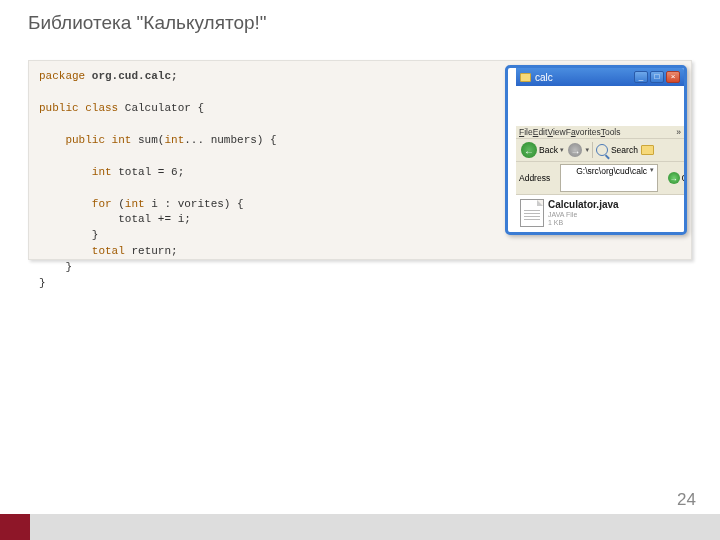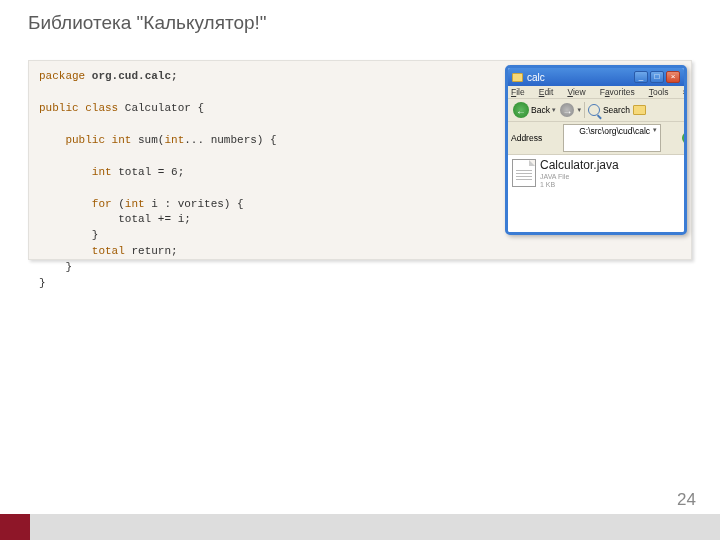--- a/index.html
+++ b/index.html
@@ -47,20 +47,21 @@
     right: 33px;
     width: 182px;
     height: 170px;
     border: 3px solid #3b7cd4;
     border-radius: 5px;
     background: #fff;
     font-family: Tahoma, sans-serif;
     font-size: 9px;
     overflow: hidden;
     box-shadow: 2px 2px 4px rgba(0,0,0,0.25);
+    padding-left: 8px;
   }
   .titlebar {
     background: linear-gradient(#4a8de0, #2a66c8);
     height: 18px;
     color: #fff;
     display: flex;
     align-items: center;
     padding: 0 4px;
     font-size: 10px;
   }
@@ -86,22 +87,23 @@
   .win-btn.close {
     background: linear-gradient(#ea8a6e, #d44a2a);
     border: 1px solid #a83a2a;
   }
   .menubar {
     background: #ece9d8;
     padding: 1px 3px;
     font-size: 8.5px;
     color: #333;
     display: flex;
-    gap: 14px;
+    gap: 0;
     border-bottom: 1px solid #d4d0c0;
+    margin-top: 40px;
   }
   .menubar span u { text-decoration: underline; }
   .menubar .more { margin-left: auto; }
   .toolbar {
     background: #ece9d8;
     padding: 2px 3px;
     display: flex;
     align-items: center;
     gap: 3px;
     border-bottom: 1px solid #d4d0c0;
@@ -141,21 +143,21 @@
     width: 13px; height: 10px;
     background: #f6d97a;
     border: 1px solid #cca63a;
     border-radius: 1px;
   }
   .addressbar {
     background: #ece9d8;
     padding: 2px 3px;
     display: flex;
     align-items: center;
-    gap: 21px;
+    gap: 10px;
     font-size: 8.5px;
     border-bottom: 1px solid #d4d0c0;
   }
   .addr-input {
     flex: 1;
     background: #fff;
     border: 1px solid #b4b0a0;
     padding: 1px 3px;
     font-size: 8.5px;
     display: flex;
@@ -190,21 +192,21 @@
     border-style: solid;
     border-color: #fff #f6f3ef #ccc #fff;
   }
   .file-icon .lines {
     position:absolute; top:10px; left:3px; right:3px;
   }
   .file-icon .lines span {
     display:block; height:1px; background:#bbb; margin-bottom:2px;
   }
   .file-meta { line-height: 1.15; }
-  .file-name { font-size: 12px; color: #222; }
+  .file-name { font-size: 10px; color: #222; font-weight: bold; }
   .file-type, .file-size { font-size: 7px; color: #9a9a9a; }
 
   .footer-bar {
     position: absolute;
     bottom: 0; left: 0; right: 0;
     height: 26px;
     background: #ddd;
   }
   .footer-accent {
     position: absolute;

